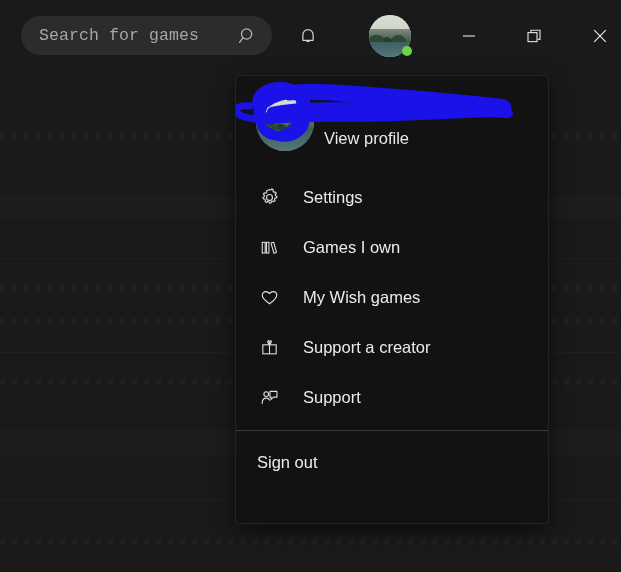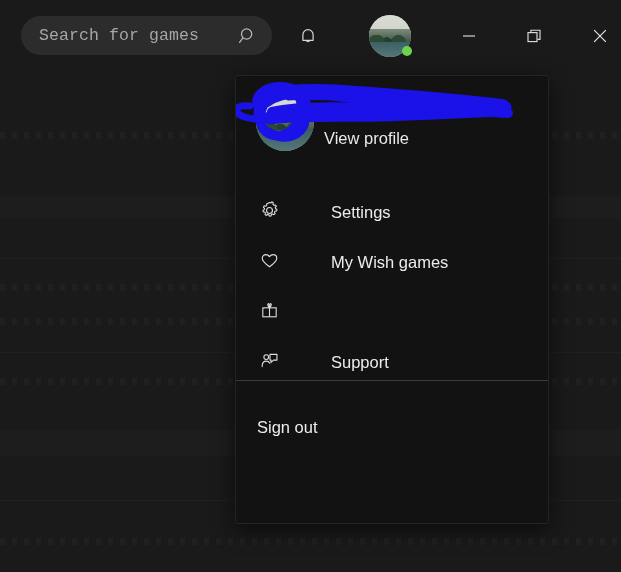--- a/index.html
+++ b/index.html
@@ -194,25 +194,24 @@
     position: absolute;
     left: -8px;
     top: -2px;
     width: 290px;
     height: 80px;
     pointer-events: none;
   }
 
   .menu-item {
     display: flex;
-    align-items: flex-end;
+    align-items: center;
     height: 50px;
     padding-left: 21px;
     box-sizing: border-box;
-    gap: 28px;
   }
   .menu-item .mi-icon {
     width: 24px;
     height: 24px;
     display: flex;
     align-items: center;
     justify-content: center;
     flex: 0 0 24px;
   }
   .menu-item .mi-label {
@@ -337,39 +336,50 @@
   <div class="menu-item">
     <span class="mi-icon">
       <svg class="icon-svg" width="21" height="21" viewBox="0 0 22 22">
         <path d="M11 2.6 l1.5.5 .9-1.2 1.5 1 -.3 1.5 1.1 1.1 1.5-.3 1 1.5 -1.2.9 .4 1.5 1.4.6 -.3 1.7 -1.5.1 -.8 1.4 .7 1.3 -1.3 1.2 -1.3-.8 -1.4.6 -.2 1.5 -1.8.2 -.5-1.4 -1.5-.3 -1.1 1 -1.5-1 .5-1.4 -.8-1.3 -1.5 0 -.4-1.8 1.4-.5 .3-1.5 -1.2-1 .9-1.6 1.4.5 1.2-1 -.1-1.5 z" fill="none" stroke="#dedede" stroke-width="1.15" stroke-linejoin="round"></path>
         <circle cx="11" cy="11" r="3.1" fill="none" stroke="#dedede" stroke-width="1.15"></circle>
       </svg>
     </span>
     <span class="mi-label">Settings</span>
   </div>
 
+  <div class="menu-item">
+    <span class="mi-icon">
+      <svg class="icon-svg" width="21" height="21" viewBox="0 0 22 22">
+        <rect x="3.4" y="5.6" width="3.1" height="11.2" fill="none" stroke="#dedede" stroke-width="1.15"></rect>
+        <rect x="7.8" y="5.6" width="2.6" height="11.2" fill="none" stroke="#dedede" stroke-width="1.15"></rect>
+        <path d="M12.6 6.2 L15.4 5.4 L18.3 16.2 L15.5 17 Z" fill="none" stroke="#dedede" stroke-width="1.15" stroke-linejoin="round"></path>
+      </svg>
+    </span>
+    <span class="mi-label">Games I own</span>
+  </div>
 
   <div class="menu-item">
     <span class="mi-icon">
       <svg class="icon-svg" width="21" height="21" viewBox="0 0 22 22">
         <path d="M11 17.6 C6.2 14.2, 3.4 11.6, 3.4 8.7 C3.4 6.4, 5.1 4.8, 7.2 4.8 C8.7 4.8, 10.1 5.6, 11 6.9 C11.9 5.6, 13.3 4.8, 14.8 4.8 C16.9 4.8, 18.6 6.4, 18.6 8.7 C18.6 11.6, 15.8 14.2, 11 17.6 Z" fill="none" stroke="#dedede" stroke-width="1.2" stroke-linejoin="round"></path>
       </svg>
     </span>
     <span class="mi-label">My Wish games</span>
   </div>
 
   <div class="menu-item">
     <span class="mi-icon">
       <svg class="icon-svg" width="21" height="21" viewBox="0 0 22 22">
         <rect x="4" y="8.2" width="14" height="9.4" fill="none" stroke="#dedede" stroke-width="1.15"></rect>
         <line x1="11" y1="8.2" x2="11" y2="17.6" stroke="#dedede" stroke-width="1.15"></line>
         <path d="M11 8.2 C9.6 6.6, 8.4 4.6, 9.6 3.9 C10.7 3.3, 11 6.2, 11 8.2 Z" fill="none" stroke="#dedede" stroke-width="1.15" stroke-linejoin="round"></path>
         <path d="M11 8.2 C12.4 6.6, 13.6 4.6, 12.4 3.9 C11.3 3.3, 11 6.2, 11 8.2 Z" fill="none" stroke="#dedede" stroke-width="1.15" stroke-linejoin="round"></path>
       </svg>
     </span>
+    <span class="mi-label">Support a creator</span>
   </div>
 
   <div class="menu-item">
     <span class="mi-icon">
       <svg class="icon-svg" width="21" height="21" viewBox="0 0 22 22">
         <circle cx="7.6" cy="7.4" r="2.5" fill="none" stroke="#dedede" stroke-width="1.15"></circle>
         <path d="M3.3 17.4 C3.3 13.6, 5.2 11.7, 7.6 11.7 C9.2 11.7, 10.6 12.5, 11.4 14" fill="none" stroke="#dedede" stroke-width="1.15" stroke-linecap="round"></path>
         <path d="M11.5 4.6 H18.8 V10.6 H15.2 L12.6 13 V10.6 H11.5 Z" fill="none" stroke="#dedede" stroke-width="1.15" stroke-linejoin="round"></path>
       </svg>
     </span>

